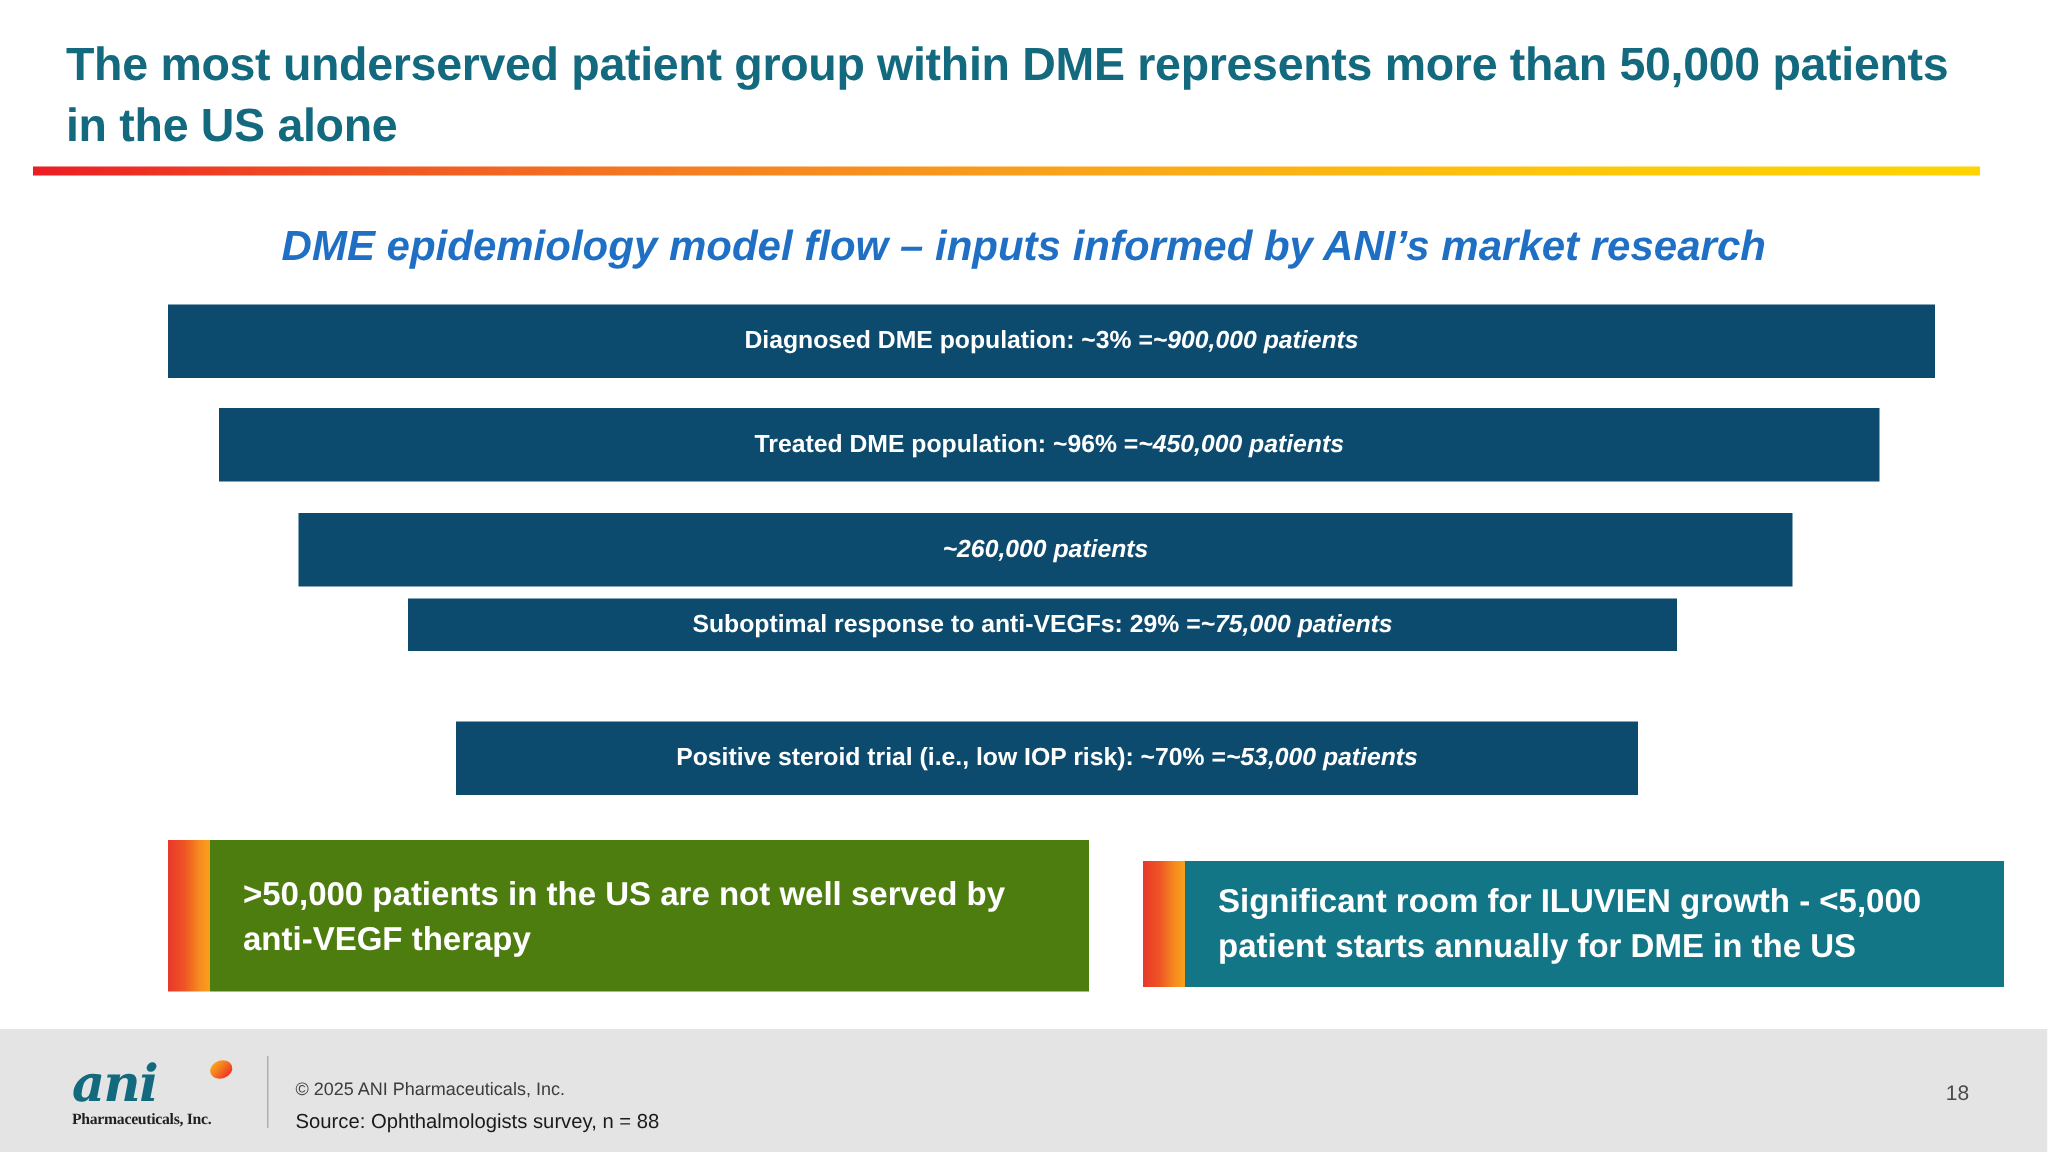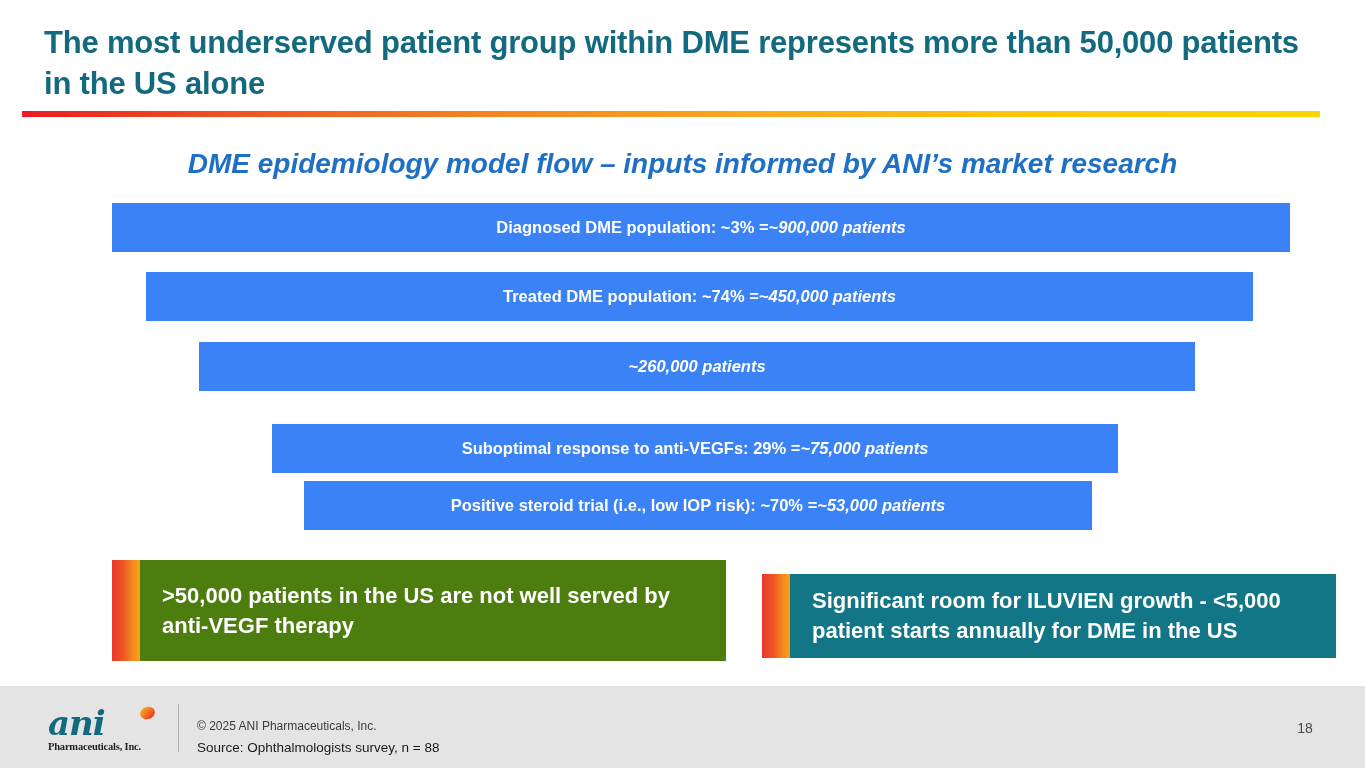--- a/index.html
+++ b/index.html
@@ -53,21 +53,21 @@
   
   .funnel {
     position: absolute;
     left: 0;
     top: 0;
     width: 1365px;
     height: 768px;
   }
   .funnel-bar {
     position: absolute;
-    background: #3b82f6;
+    background: #0c4a6e;
     display: flex;
     align-items: center;
     justify-content: center;
     color: #ffffff;
     font-size: 16.5px;
     font-weight: bold;
     box-sizing: border-box;
     padding: 0 10px;
   }
   .bar-label { white-space: nowrap; }
@@ -186,27 +186,27 @@
 <div class="title-rule"></div>
 
 <div class="sub-title">DME epidemiology model flow – inputs informed by ANI’s market research</div>
 
 <div class="funnel" id="funnel">
     <div class="funnel-bar" style="left: 112px; top: 203px; width: 1178px; height: 49px;">
       <span class="bar-label">Diagnosed DME population: ~3% = </span>
       <span class="bar-val"> ~900,000 patients</span>
     </div>
     <div class="funnel-bar" style="left: 146px; top: 272px; width: 1107px; height: 49px;">
-      <span class="bar-label">Treated DME population: ~74% = </span>
+      <span class="bar-label">Treated DME population: ~96% = </span>
       <span class="bar-val">~450,000 patients</span>
     </div>
     <div class="funnel-bar" style="left: 199px; top: 342px; width: 996px; height: 49px;">
       <span class="bar-val">~260,000 patients</span>
     </div>
-    <div class="funnel-bar" style="left: 272px; top: 424px; width: 846px; height: 49px;">
+    <div class="funnel-bar" style="left: 272px; top: 399px; width: 846px; height: 35px;">
       <span class="bar-label">Suboptimal response to anti-VEGFs: 29% = </span>
       <span class="bar-val">~75,000 patients</span>
     </div>
     <div class="funnel-bar" style="left: 304px; top: 481px; width: 788px; height: 49px;">
       <span class="bar-label">Positive steroid trial (i.e., low IOP risk): ~70% = </span>
       <span class="bar-val">~53,000 patients</span>
     </div>
   </div>
 
 <div class="callout callout-left">

